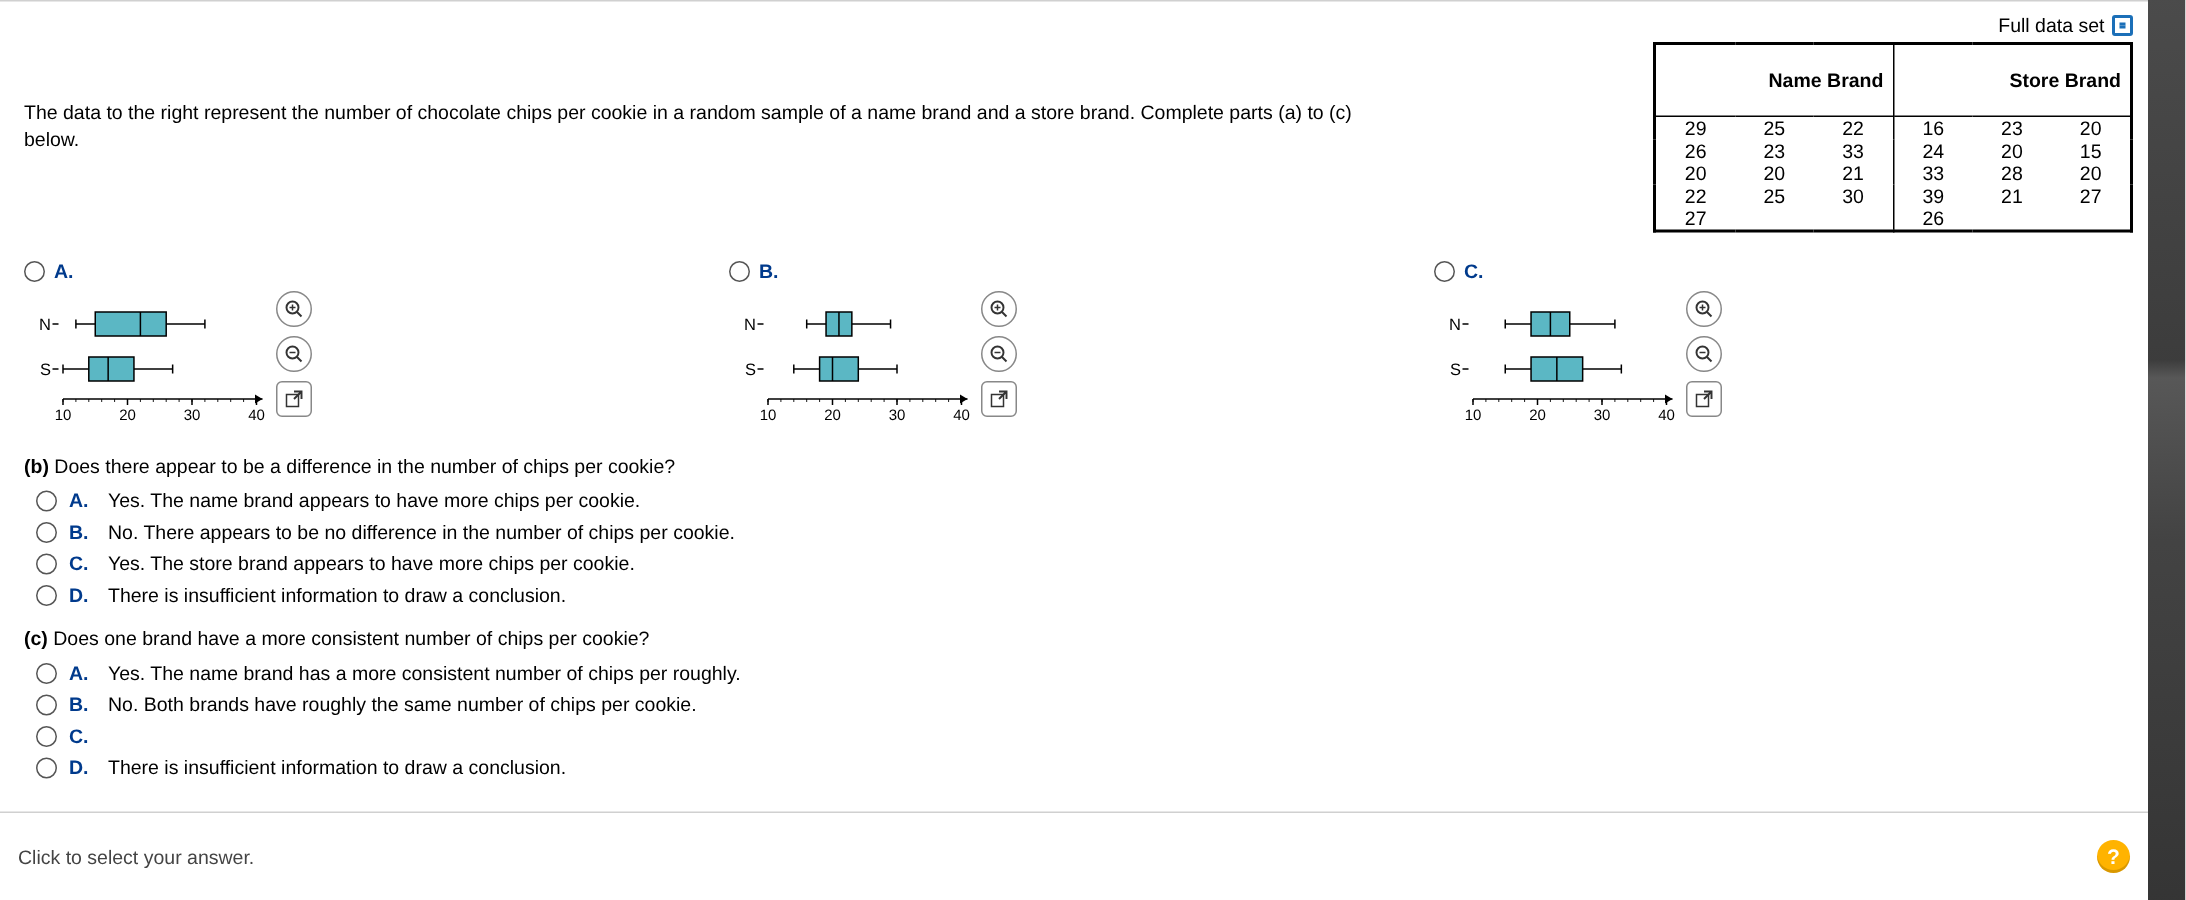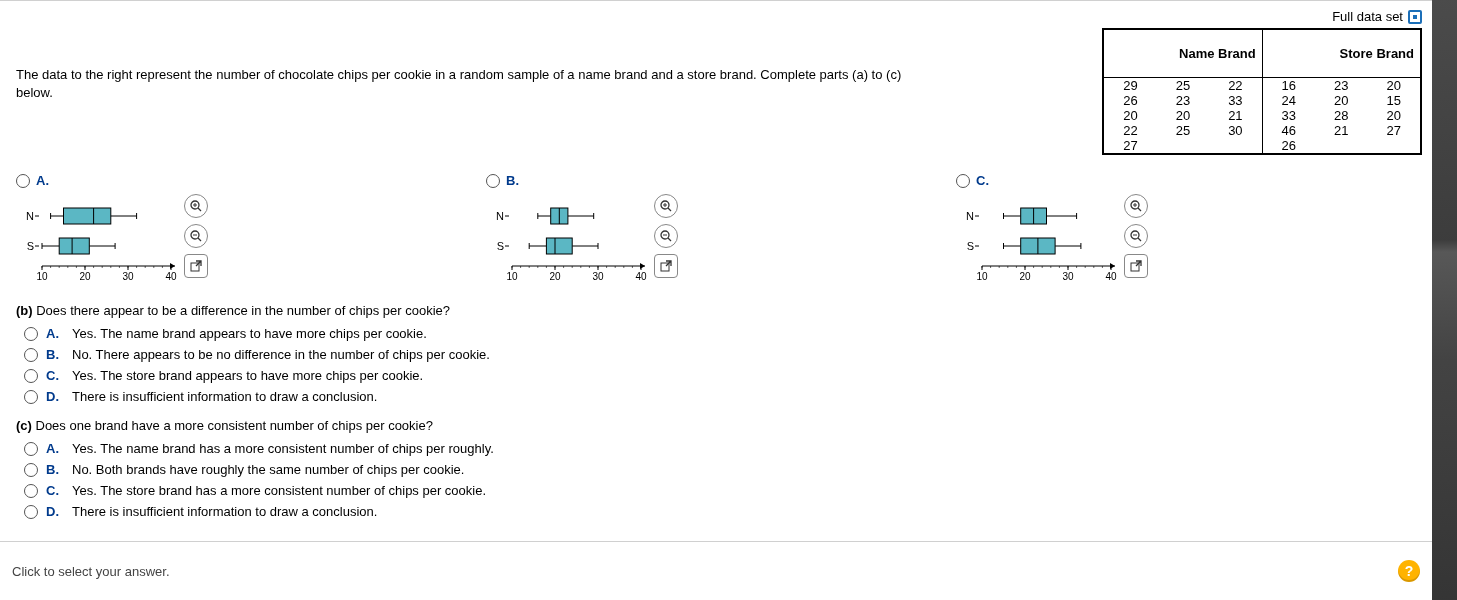--- a/index.html
+++ b/index.html
@@ -124,21 +124,21 @@
           <td class="cell">20</td>
           <td class="cell divider">21</td>
           <td class="cell">33</td>
           <td class="cell">28</td>
           <td class="cell">20</td>
         </tr>
         <tr>
           <td class="cell">22</td>
           <td class="cell">25</td>
           <td class="cell divider">30</td>
-          <td class="cell">46</td>
+          <td class="cell">39</td>
           <td class="cell">21</td>
           <td class="cell">27</td>
         </tr>
         <tr>
           <td class="cell">27</td>
           <td class="cell"></td>
           <td class="cell divider"></td>
           <td class="cell">26</td>
           <td class="cell"></td>
           <td class="cell"></td>
@@ -415,21 +415,20 @@
         <span>Yes. The name brand has a more consistent number of chips per roughly.</span>
       </div>
     <div class="opt-row">
         <span class="radio"></span>
         <span class="lab">B.</span>
         <span>No. Both brands have roughly the same number of chips per cookie.</span>
       </div>
     <div class="opt-row">
         <span class="radio"></span>
         <span class="lab">C.</span>
-        <span>Yes. The store brand has a more consistent number of chips per cookie.</span>
       </div>
     <div class="opt-row">
         <span class="radio"></span>
         <span class="lab">D.</span>
         <span>There is insufficient information to draw a conclusion.</span>
       </div>
   </div>
 </div>
 
 <div class="footer">

